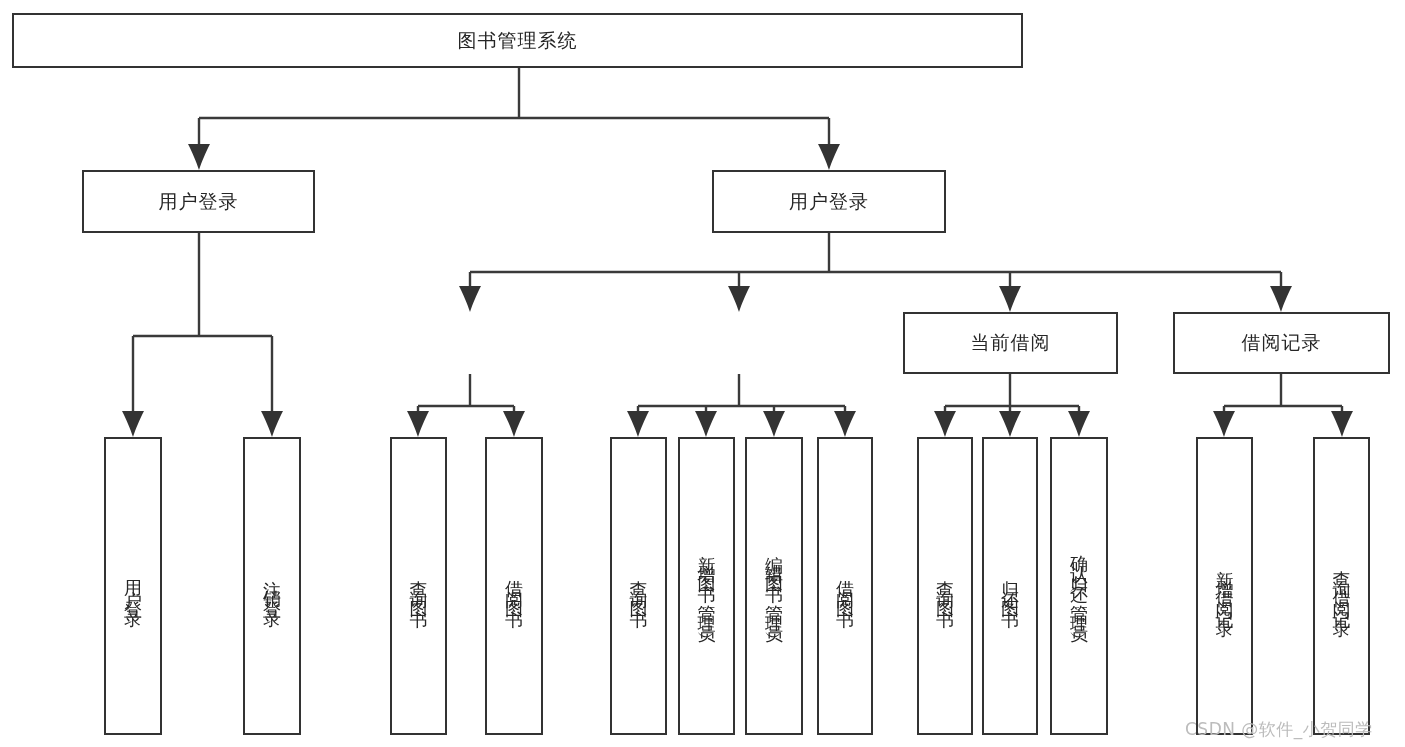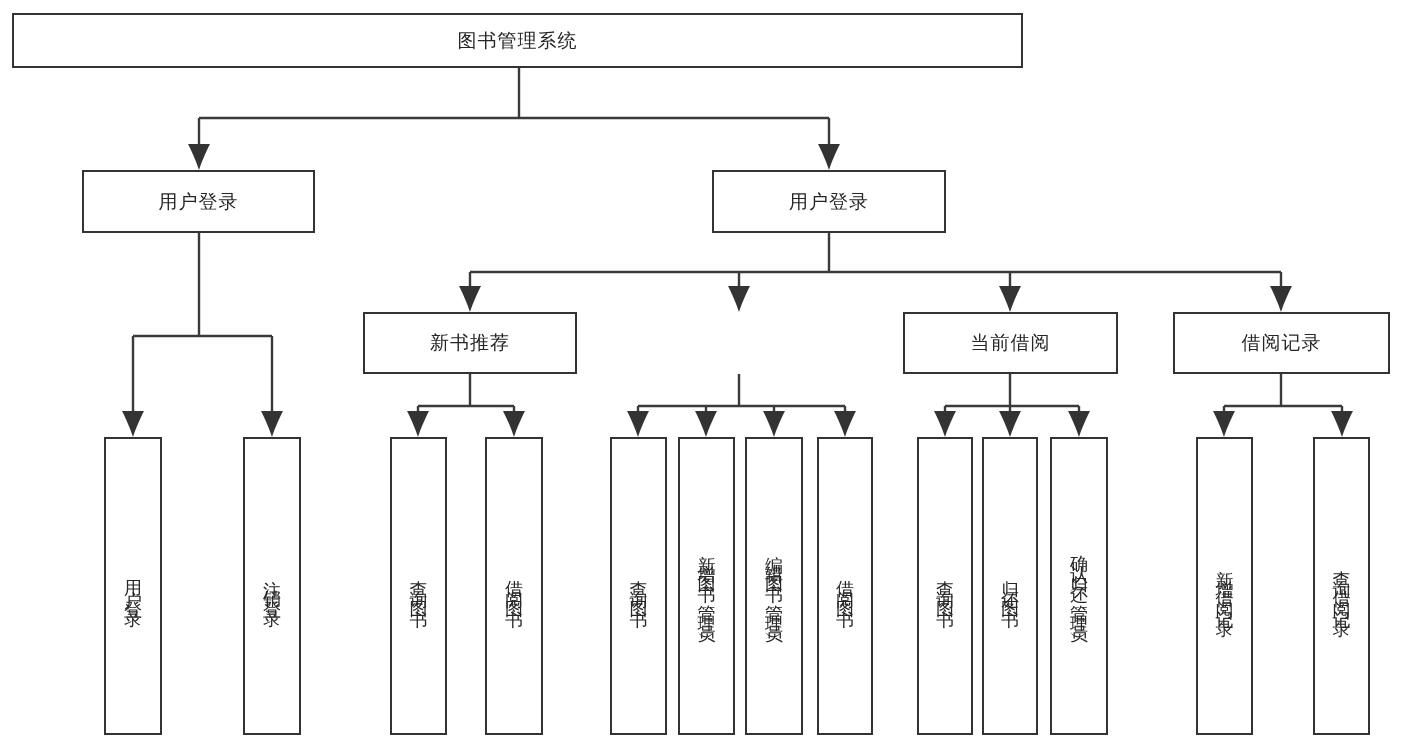--- a/index.html
+++ b/index.html
@@ -94,23 +94,20 @@
     <span>图书管理系统</span>
   </div>
 
   <div class="box h" style="left:82px;top:170px;width:233px;height:63px">
     <span>用户登录</span>
   </div>
   <div class="box h" style="left:712px;top:170px;width:234px;height:63px">
     <span>用户登录</span>
   </div>
 
-  <div class="box h" style="left:363px;top:312px;width:214px;height:62px">
-    <span>新书推荐</span>
-  </div>
   <div class="box h" style="left:1173px;top:312px;width:217px;height:62px">
     <span>借阅记录</span>
   </div>
   <div class="box h" style="left:903px;top:312px;width:215px;height:62px">
     <span>当前借阅</span>
   </div>
 
   <div class="box v" style="left:104px;top:437px;width:58px;height:298px">
     <span>用户登录</span>
   </div>
@@ -144,14 +141,15 @@
   <div class="box v" style="left:1050px;top:437px;width:58px;height:298px">
     <span>确认归还（管理员）</span>
   </div>
   <div class="box v" style="left:1196px;top:437px;width:57px;height:298px">
     <span>新增借阅记录</span>
   </div>
   <div class="box v" style="left:1313px;top:437px;width:57px;height:298px">
     <span>查询借阅记录</span>
   </div>
 
+  <div class="watermark">CSDN @软件_小贺同学</div>
 
 </div>
 
 </body></html>

